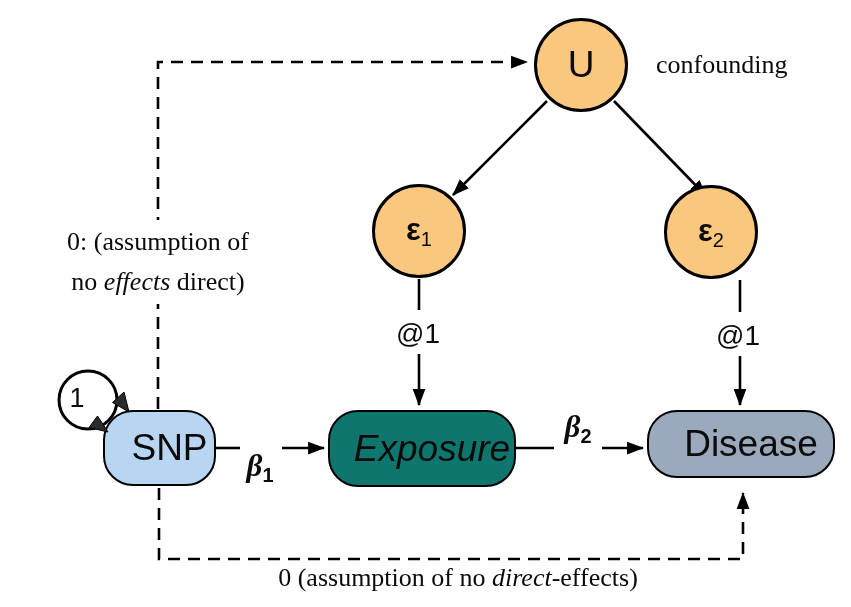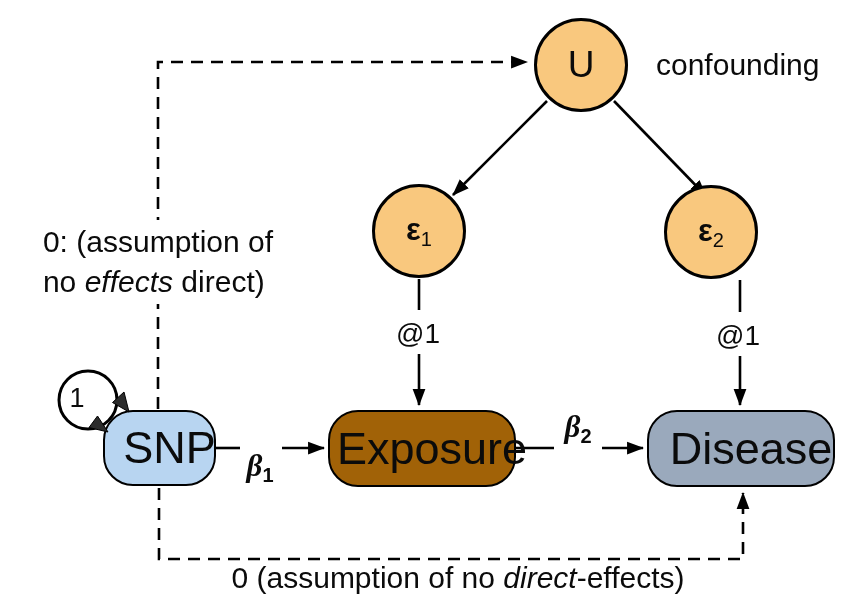--- a/index.html
+++ b/index.html
@@ -39,27 +39,27 @@
 
   
   .box-node {
     position: absolute;
     border: 2.5px solid #000;
     border-radius: 30px;
     box-sizing: border-box;
     display: flex;
     align-items: center;
     justify-content: center;
-    font-size: 45px;
+    font-size: 37px;
     z-index: 3;
     padding-left: 20px;
   }
   .box-node.snp-node { left: 103px; top: 410px; width: 113px; height: 76px; }
   .box-node.exposure-node { left: 328px; top: 410px; width: 188px; height: 77px; }
-  .box-node.disease-node { left: 647px; top: 410px; width: 188px; height: 77px; }
+  .box-node.disease-node { left: 647px; top: 410px; width: 188px; height: 68px; }
 
   
   .path-label {
     position: absolute;
     transform: translate(-50%, -50%);
     white-space: nowrap;
     z-index: 3;
   }
   .loading-label { font-size: 28px; }
   .loading1-label { left: 418px; top: 334px; }
@@ -67,34 +67,35 @@
   .beta-label { font-size: 31px; }
   .beta-sym { font-family: "Liberation Serif", serif; font-style: italic; font-weight: 700; }
   .beta-sub { font-size: 20px; font-weight: 700; vertical-align: -6px; }
   .beta1-label { left: 260px; top: 448px; margin-top: 19px; }
   .beta2-label { left: 578px; top: 428px; }
   .variance-label { left: 77px; top: 398px; font-size: 27px; z-index: 3; }
 
   
   .annotation {
     position: absolute;
-    font-family: Liberation Sans, sans-serif;
-    font-size: 30px;
+    font-family: Liberation Serif, serif;
+    font-size: 26px;
     background: #ffffff;
     white-space: nowrap;
     z-index: 2;
   }
   .confounding-label {
     left: 656px; top: 65px;
     transform: translate(0, -50%);
     background: transparent;
   }
   .indirect-annotation {
     left: 158px; top: 262px;
     transform: translate(-50%, -50%);
+    text-align: center;
     line-height: 40px;
     padding: 2px 4px;
   }
   .direct-annotation {
     left: 458px; top: 561px;
     transform: translate(-50%, -50%);
     padding: 0 10px;
     margin-top: 17px;
   }
   .em { font-style: italic; }
@@ -152,21 +153,21 @@
   <div class="circle-node eps1-node" style="background-color: rgb(249, 200, 126);">
     <span class="eps-label"><span>ε</span><span class="eps-sub">1</span></span>
   </div>
   <div class="circle-node eps2-node" style="background-color: rgb(249, 200, 126);">
     <span class="eps-label"><span>ε</span><span class="eps-sub">2</span></span>
   </div>
 
   <div class="box-node snp-node" style="background-color: rgb(184, 213, 241);">
     <span>SNP</span>
   </div>
-  <div class="box-node exposure-node" style="background-color: #a16207;">
+  <div class="box-node exposure-node" style="background-color: #0f766e; font-style: italic;">
     <span>Exposure</span>
   </div>
   <div class="box-node disease-node" style="background-color: rgb(154, 169, 188);">
     <span>Disease</span>
   </div>
 
   <div class="path-label loading-label loading1-label">@1</div>
   <div class="path-label loading-label loading2-label">@1</div>
 
   <div class="path-label beta-label beta1-label"><span class="beta-sym">β</span><span class="beta-sub">1</span></div>

